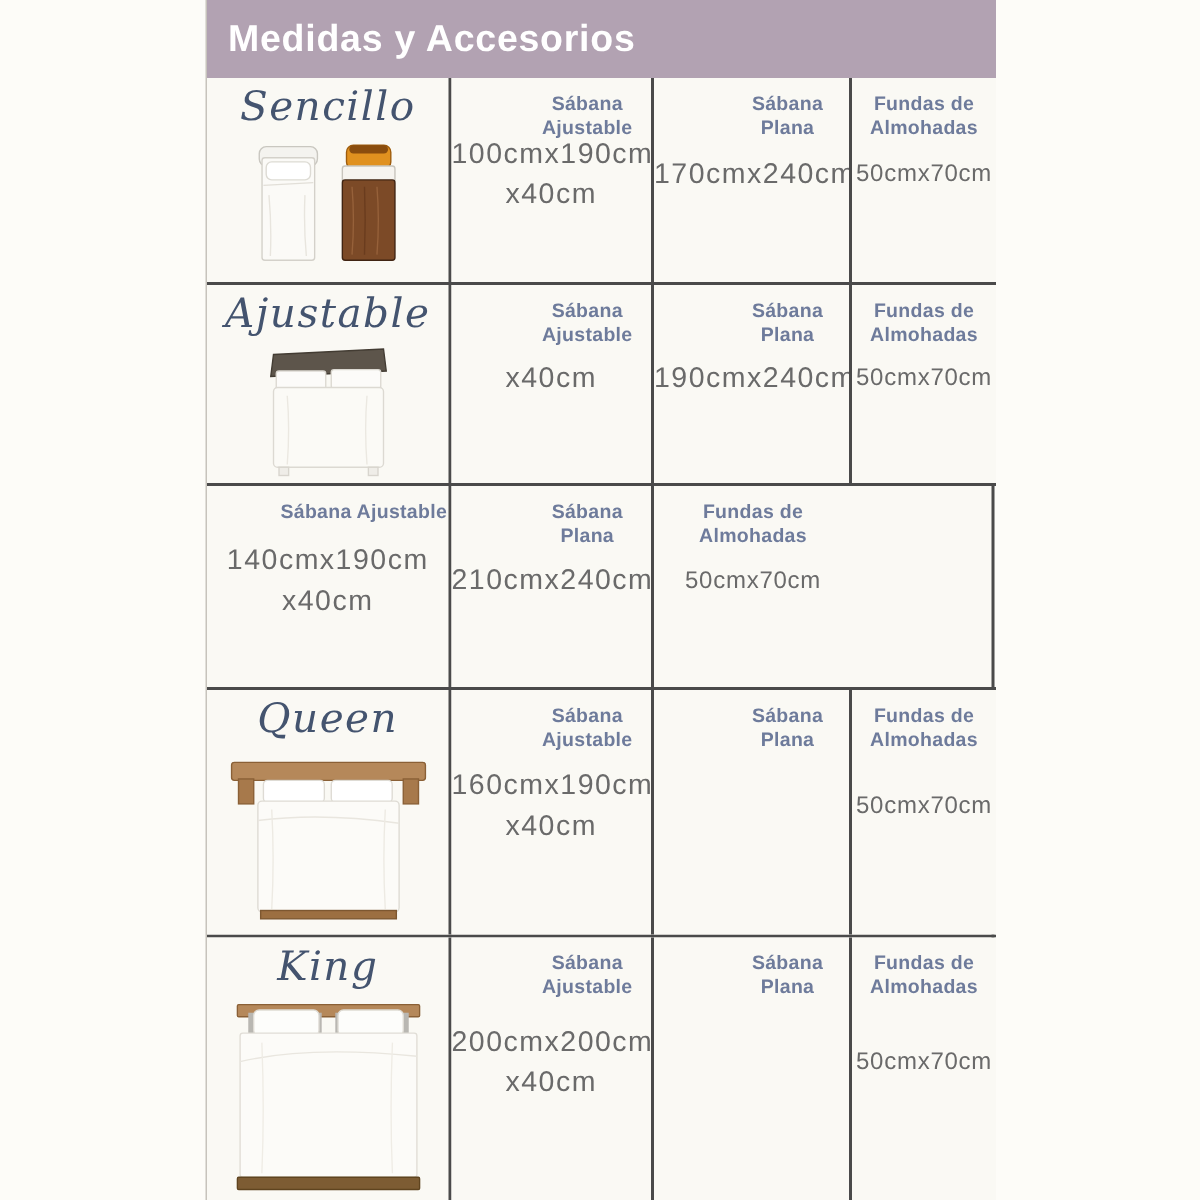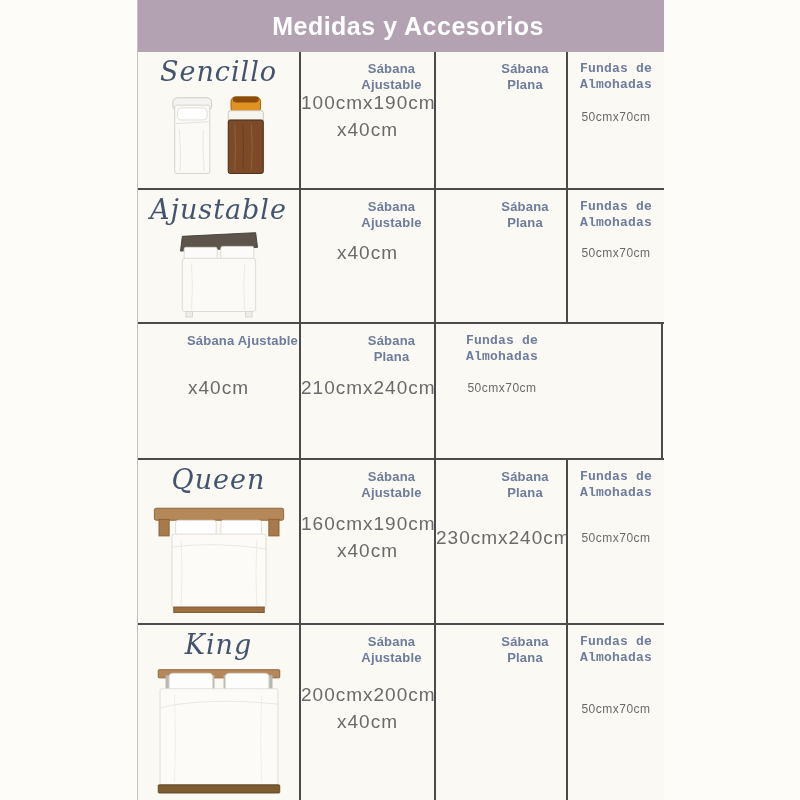--- a/index.html
+++ b/index.html
@@ -28,21 +28,20 @@
     border-left:1px solid #c7c3bc;
     border-right:2px solid var(--border-dark);
     display:grid;
     grid-template-rows:52px 136px 134px 136px 165px 177px;
   }
   .title-band{
     background:var(--header-bg);
     display:flex;
     align-items:center;
     padding-left:14px;
-    justify-content:center;
   }
   .title-band h1{
     color:var(--header-text);
     font-size:25px;
     font-weight:bold;
     letter-spacing:.5px;
   }
   .t-row{
     display:grid;
     grid-template-columns:163px 135px 132px 96px;
@@ -93,22 +92,22 @@
     position:absolute;
     left:0; right:0;
     top:48%;
     transform:translateY(-50%);
     text-align:center;
     color:var(--value-text);
     font-size:19px;
     letter-spacing:1px;
     line-height:1.4;
   }
-  .cell-value.small{ font-size:12px; letter-spacing:.5px; }
-  .pillow-label{ padding-left:8px; padding-right:8px;font-family:Liberation Mono, monospace; }
+  .cell-value.small{ font-size:16px; letter-spacing:.5px; }
+  .pillow-label{ padding-left:8px; padding-right:8px; }
   svg{ display:block; }
 </style>
 </head>
 <body>
 
 <div class="size-table">
 
   <div class="title-band">
     <h1>Medidas y Accesorios</h1>
   </div>
@@ -136,20 +135,21 @@
     </div>
     <div class="cell">
       <div class="col-label">Sábana Ajustable</div>
       <div class="cell-value">
         <div>100cmx190cm</div>
         <div>x40cm</div>
       </div>
     </div>
     <div class="cell">
       <div class="col-label">Sábana Plana</div>
+      <div class="cell-value">170cmx240cm</div>
     </div>
     <div class="cell">
       <div class="col-label pillow-label">Fundas de Almohadas</div>
       <div class="cell-value small">50cmx70cm</div>
     </div>
   </div>
 
   <div class="t-row">
     <div class="cell name-cell">
       <div class="script-name">Ajustable</div>
@@ -167,31 +167,33 @@
       </div>
     </div>
     <div class="cell">
       <div class="col-label">Sábana Ajustable</div>
       <div class="cell-value">
         <div>x40cm</div>
       </div>
     </div>
     <div class="cell">
       <div class="col-label">Sábana Plana</div>
-    </div>
-    <div class="cell">
-      <div class="col-label pillow-label">Fundas de Almohadas</div>
-      <div class="cell-value small">50cmx70cm</div>
-    </div>
-  </div>
-
-  <div class="t-row">
-    <div class="cell">
-      <div class="col-label">Sábana Ajustable</div>
-      <div class="cell-value">
+      <div class="cell-value">190cmx240cm</div>
+    </div>
+    <div class="cell">
+      <div class="col-label pillow-label">Fundas de Almohadas</div>
+      <div class="cell-value small">50cmx70cm</div>
+    </div>
+  </div>
+
+  <div class="t-row">
+    <div class="cell">
+      <div class="col-label">Sábana Ajustable</div>
+      <div class="cell-value">
+        <div>140cmx190cm</div>
         <div>x40cm</div>
       </div>
     </div>
     <div class="cell">
       <div class="col-label">Sábana Plana</div>
       <div class="cell-value">210cmx240cm</div>
     </div>
     <div class="cell">
       <div class="col-label pillow-label">Fundas de Almohadas</div>
       <div class="cell-value small">50cmx70cm</div>
@@ -218,21 +220,20 @@
     </div>
     <div class="cell">
       <div class="col-label">Sábana Ajustable</div>
       <div class="cell-value">
         <div>160cmx190cm</div>
         <div>x40cm</div>
       </div>
     </div>
     <div class="cell">
       <div class="col-label">Sábana Plana</div>
-      <div class="cell-value">230cmx240cm</div>
     </div>
     <div class="cell">
       <div class="col-label pillow-label">Fundas de Almohadas</div>
       <div class="cell-value small">50cmx70cm</div>
     </div>
   </div>
 
   <div class="t-row">
     <div class="cell name-cell">
       <div class="script-name">King</div>

